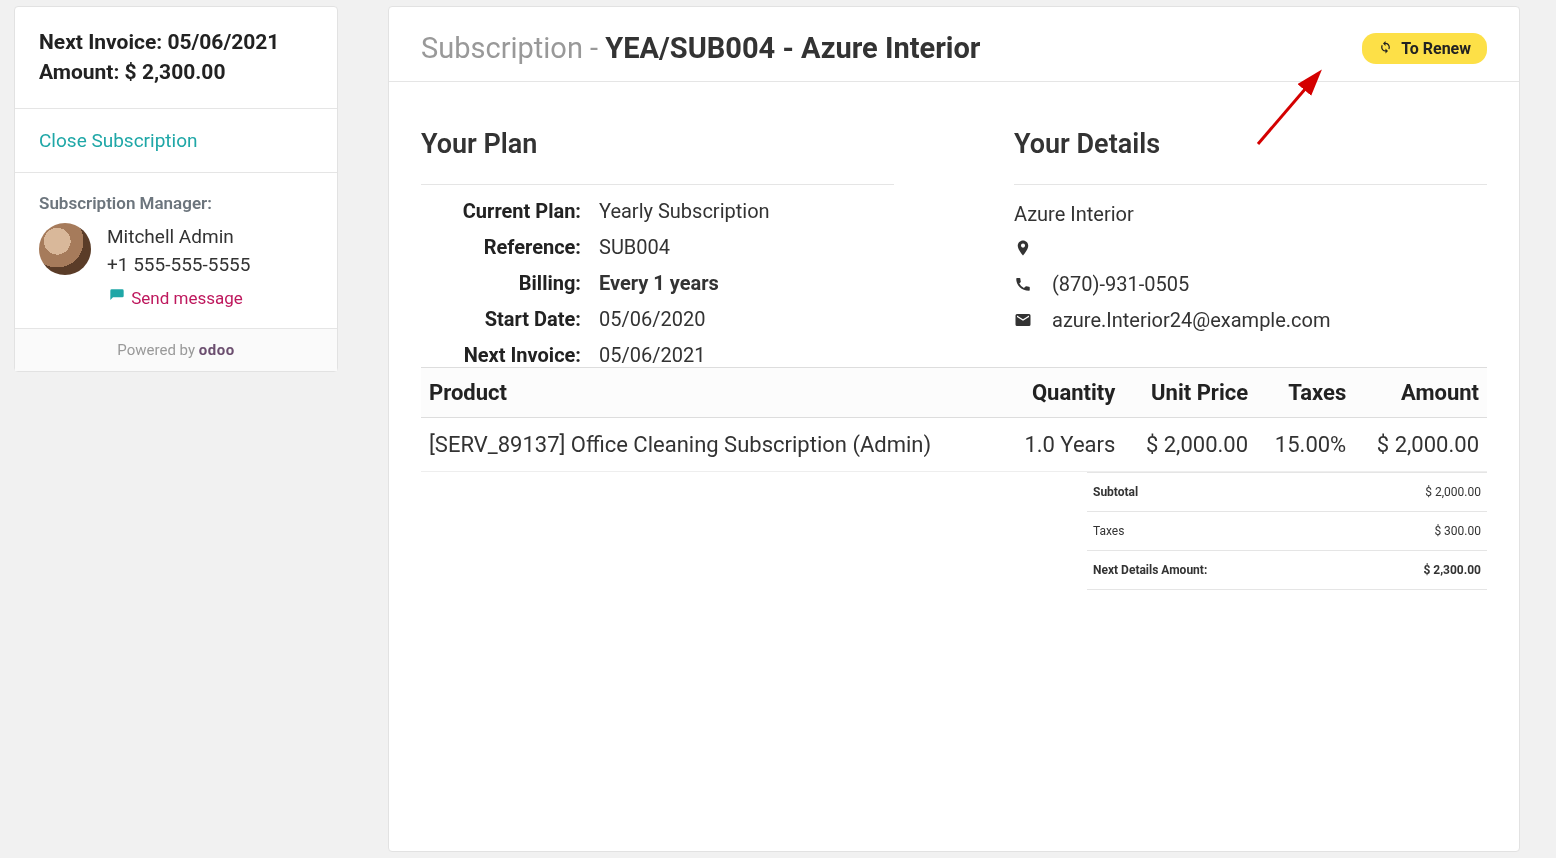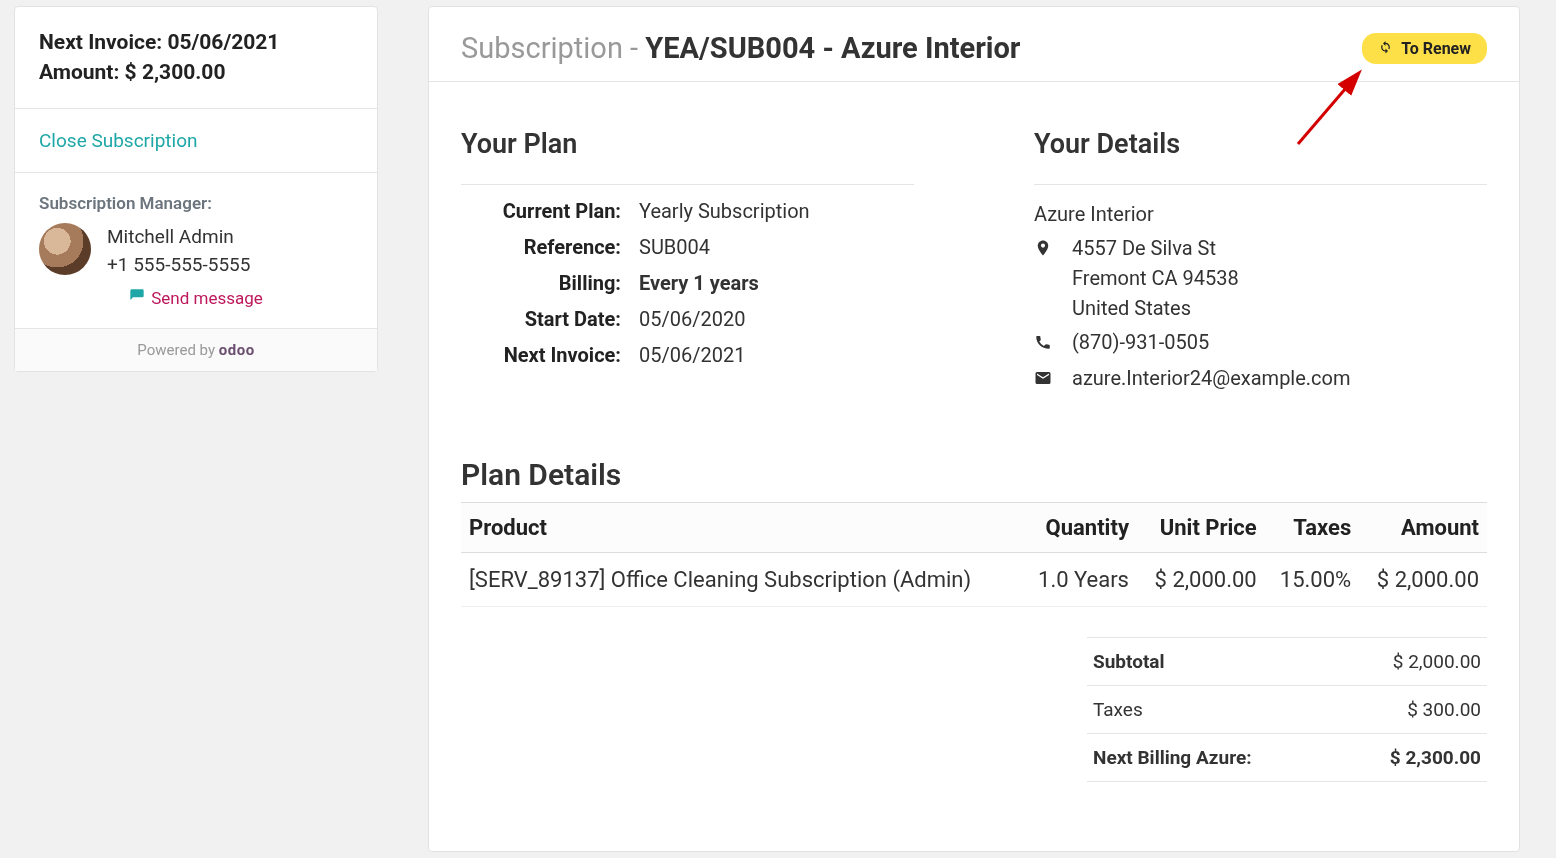--- a/index.html
+++ b/index.html
@@ -8,21 +8,21 @@
     background: #f1f1f1;
     color: #333;
     width: 1556px;
     height: 858px;
     display: flex;
     gap: 50px;
     padding: 6px 6px 6px 14px;
   }
   
   .sidebar {
-    width: 364px;
+    width: 324px;
     background: #fff;
     border: 1px solid #e2e2e2;
     border-radius: 4px;
     height: fit-content;
   }
   .sidebar-section {
     padding: 20px 24px;
     border-bottom: 1px solid #e5e5e5;
   }
   .sidebar-section:last-child { border-bottom: none; }
@@ -193,24 +193,23 @@
   }
   table.products th:first-child { text-align: left; }
   table.products td {
     padding: 14px 8px;
     text-align: right;
     border-bottom: 1px solid #eee;
   }
   table.products td:first-child { text-align: left; }
 
   .totals {
-    margin-top: 30px;
     margin-left: auto;
     width: 400px;
-    font-size: 19px;
+    font-size: 12px;
   }
   .totals-row {
     display: flex;
     justify-content: space-between;
     padding: 12px 6px;
     border-top: 1px solid #e5e5e5;
   }
   .totals-row.last { border-bottom: 1px solid #e5e5e5; }
   .totals-row .tlabel.bold,
   .totals-row .tval.bold { font-weight: 700; }
@@ -299,25 +298,20 @@
 
       <div class="col">
         <div class="section-title">Your Details</div>
         <div class="details-block">
           <div class="details-company">Azure Interior</div>
           <div class="details-row">
             <div class="icon-cell">
               <svg class="icon" viewBox="0 0 24 24">
                     <path d="M12 2C8.13 2 5 5.13 5 9c0 5.25 7 13 7 13s7-7.75 7-13c0-3.87-3.13-7-7-7zm0 9.5A2.5 2.5 0 1 1 12 6a2.5 2.5 0 0 1 0 5.5z"></path>
                   </svg>
-            </div>
-            <div>
-              <div>4557 De Silva St</div>
-              <div>Fremont CA 94538</div>
-              <div>United States</div>
             </div>
           </div>
           <div class="details-row">
             <div class="icon-cell">
               <svg class="icon" viewBox="0 0 24 24">
                     <path d="M6.62 10.79a15.05 15.05 0 0 0 6.59 6.59l2.2-2.2a1 1 0 0 1 1.02-.24c1.12.37 2.33.57 3.57.57a1 1 0 0 1 1 1V20a1 1 0 0 1-1 1C10.07 21 3 13.93 3 5a1 1 0 0 1 1-1h3.49a1 1 0 0 1 1 1c0 1.24.2 2.45.57 3.57a1 1 0 0 1-.24 1.02l-2.2 2.2z"></path>
                   </svg>
             </div>
             <div>(870)-931-0505</div>
           </div>
@@ -326,21 +320,20 @@
               <svg class="icon" viewBox="0 0 24 24">
                     <path d="M20 4H4a2 2 0 0 0-2 2v12a2 2 0 0 0 2 2h16a2 2 0 0 0 2-2V6a2 2 0 0 0-2-2zm0 4-8 5-8-5V6l8 5 8-5v2z"></path>
                   </svg>
             </div>
             <div>azure.Interior24@example.com</div>
           </div>
         </div>
       </div>
     </div>
 
-    <div class="plan-details-title">Plan Details</div>
     <table class="products">
       <thead>
         <tr>
           <th>Product</th>
           <th>Quantity</th>
           <th>Unit Price</th>
           <th>Taxes</th>
           <th>Amount</th>
         </tr>
       </thead>
@@ -358,21 +351,21 @@
     <div class="totals">
       <div class="totals-row">
         <span class="tlabel bold">Subtotal</span>
         <span class="tval">$ 2,000.00</span>
       </div>
       <div class="totals-row">
         <span class="tlabel">Taxes</span>
         <span class="tval">$ 300.00</span>
       </div>
       <div class="totals-row last">
-        <span class="tlabel bold">Next Billing Azure:</span>
+        <span class="tlabel bold">Next Details Amount:</span>
         <span class="tval bold">$ 2,300.00</span>
       </div>
     </div>
   </div>
 </main>
 
 <svg class="arrow" style="left:860px; top:48px;" width="100" height="100" viewBox="0 0 100 100">
   <defs>
     <marker id="ah" markerWidth="10" markerHeight="10" refX="7" refY="3" orient="auto">
       <path d="M0,0 L0,6 L9,3 z" fill="#d40000"></path>

